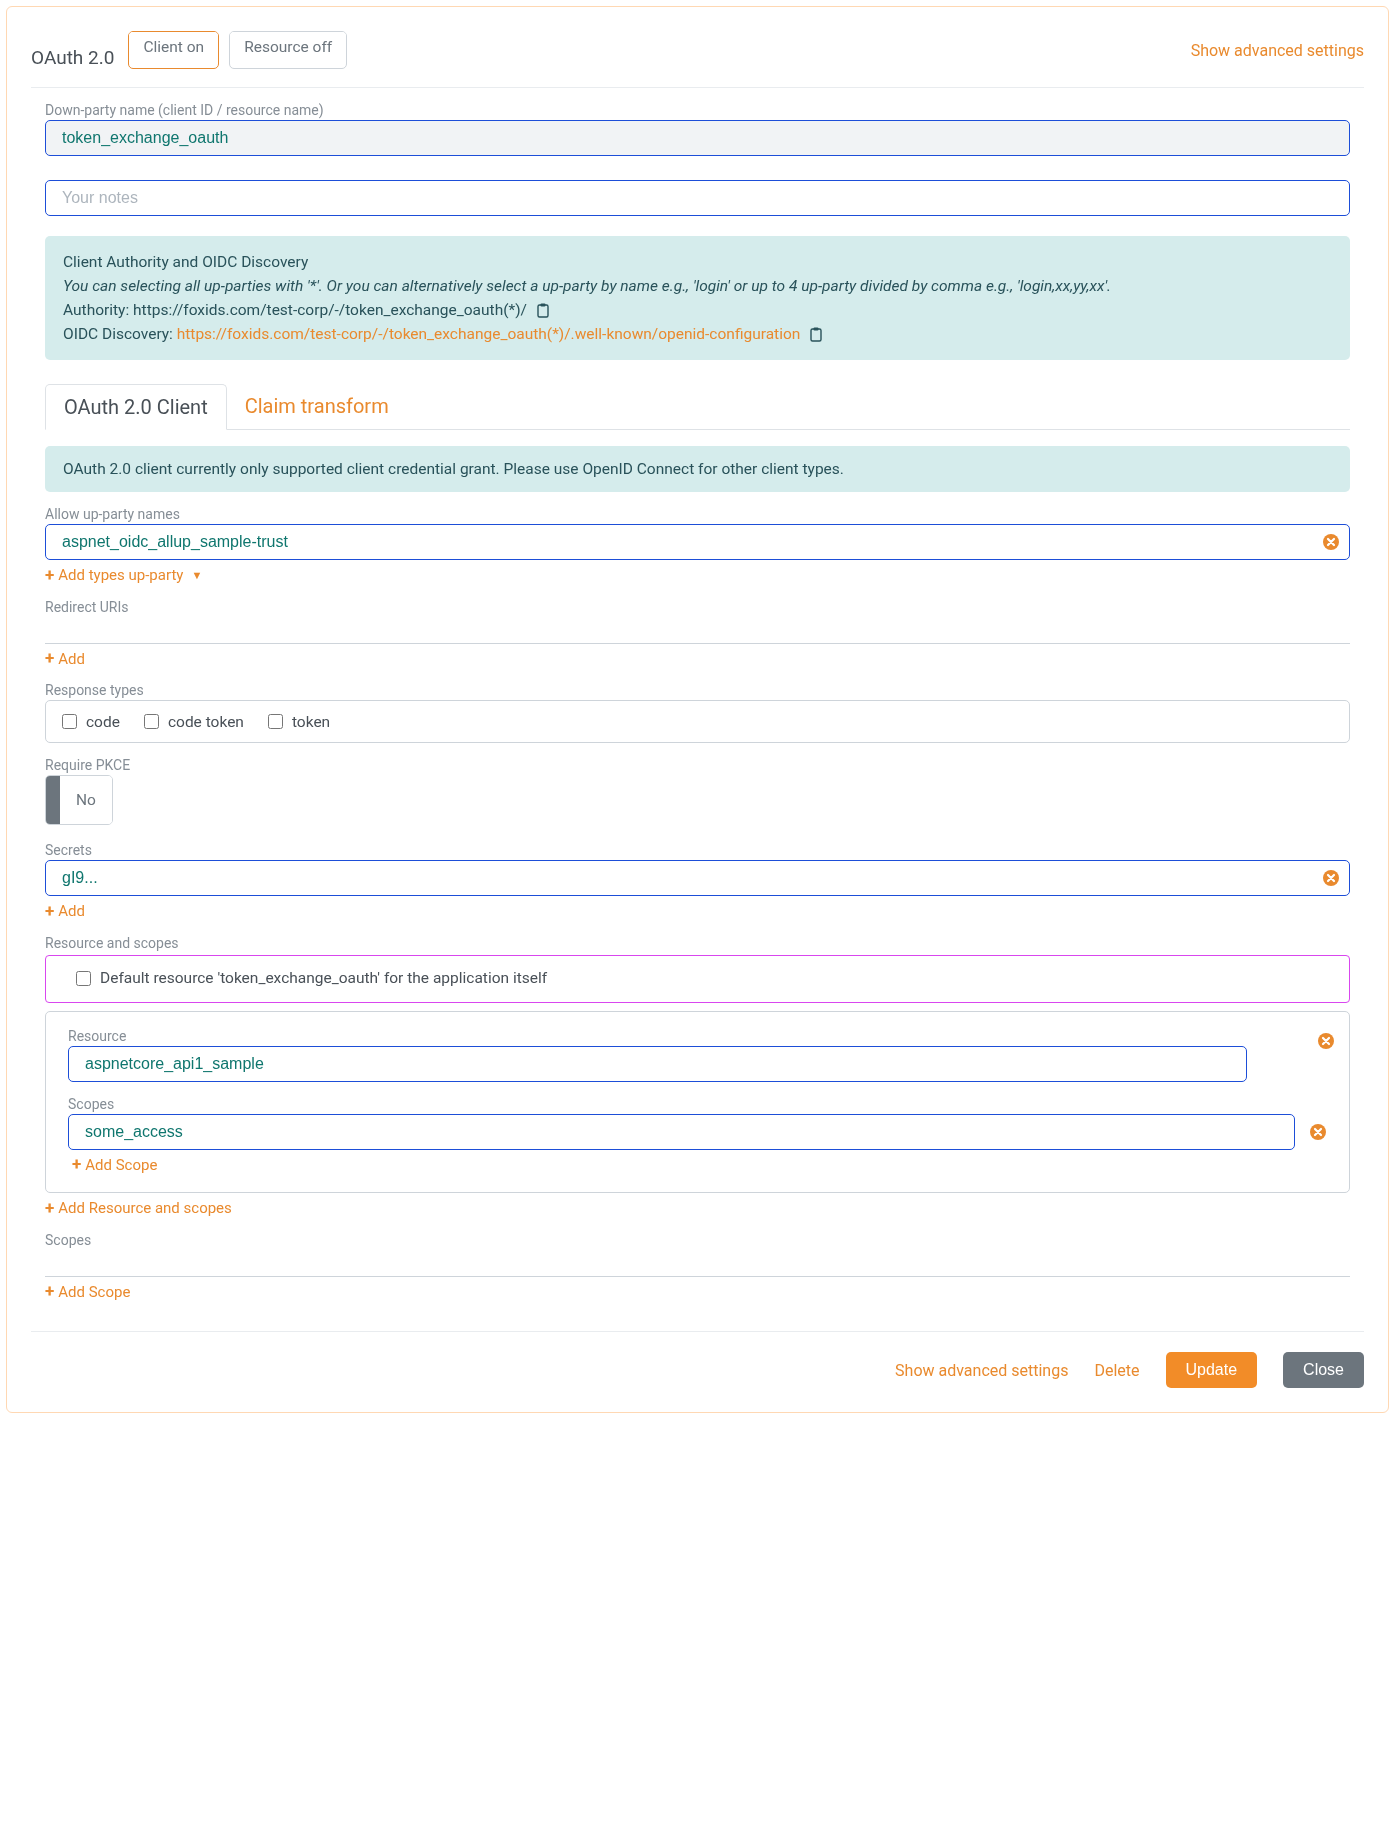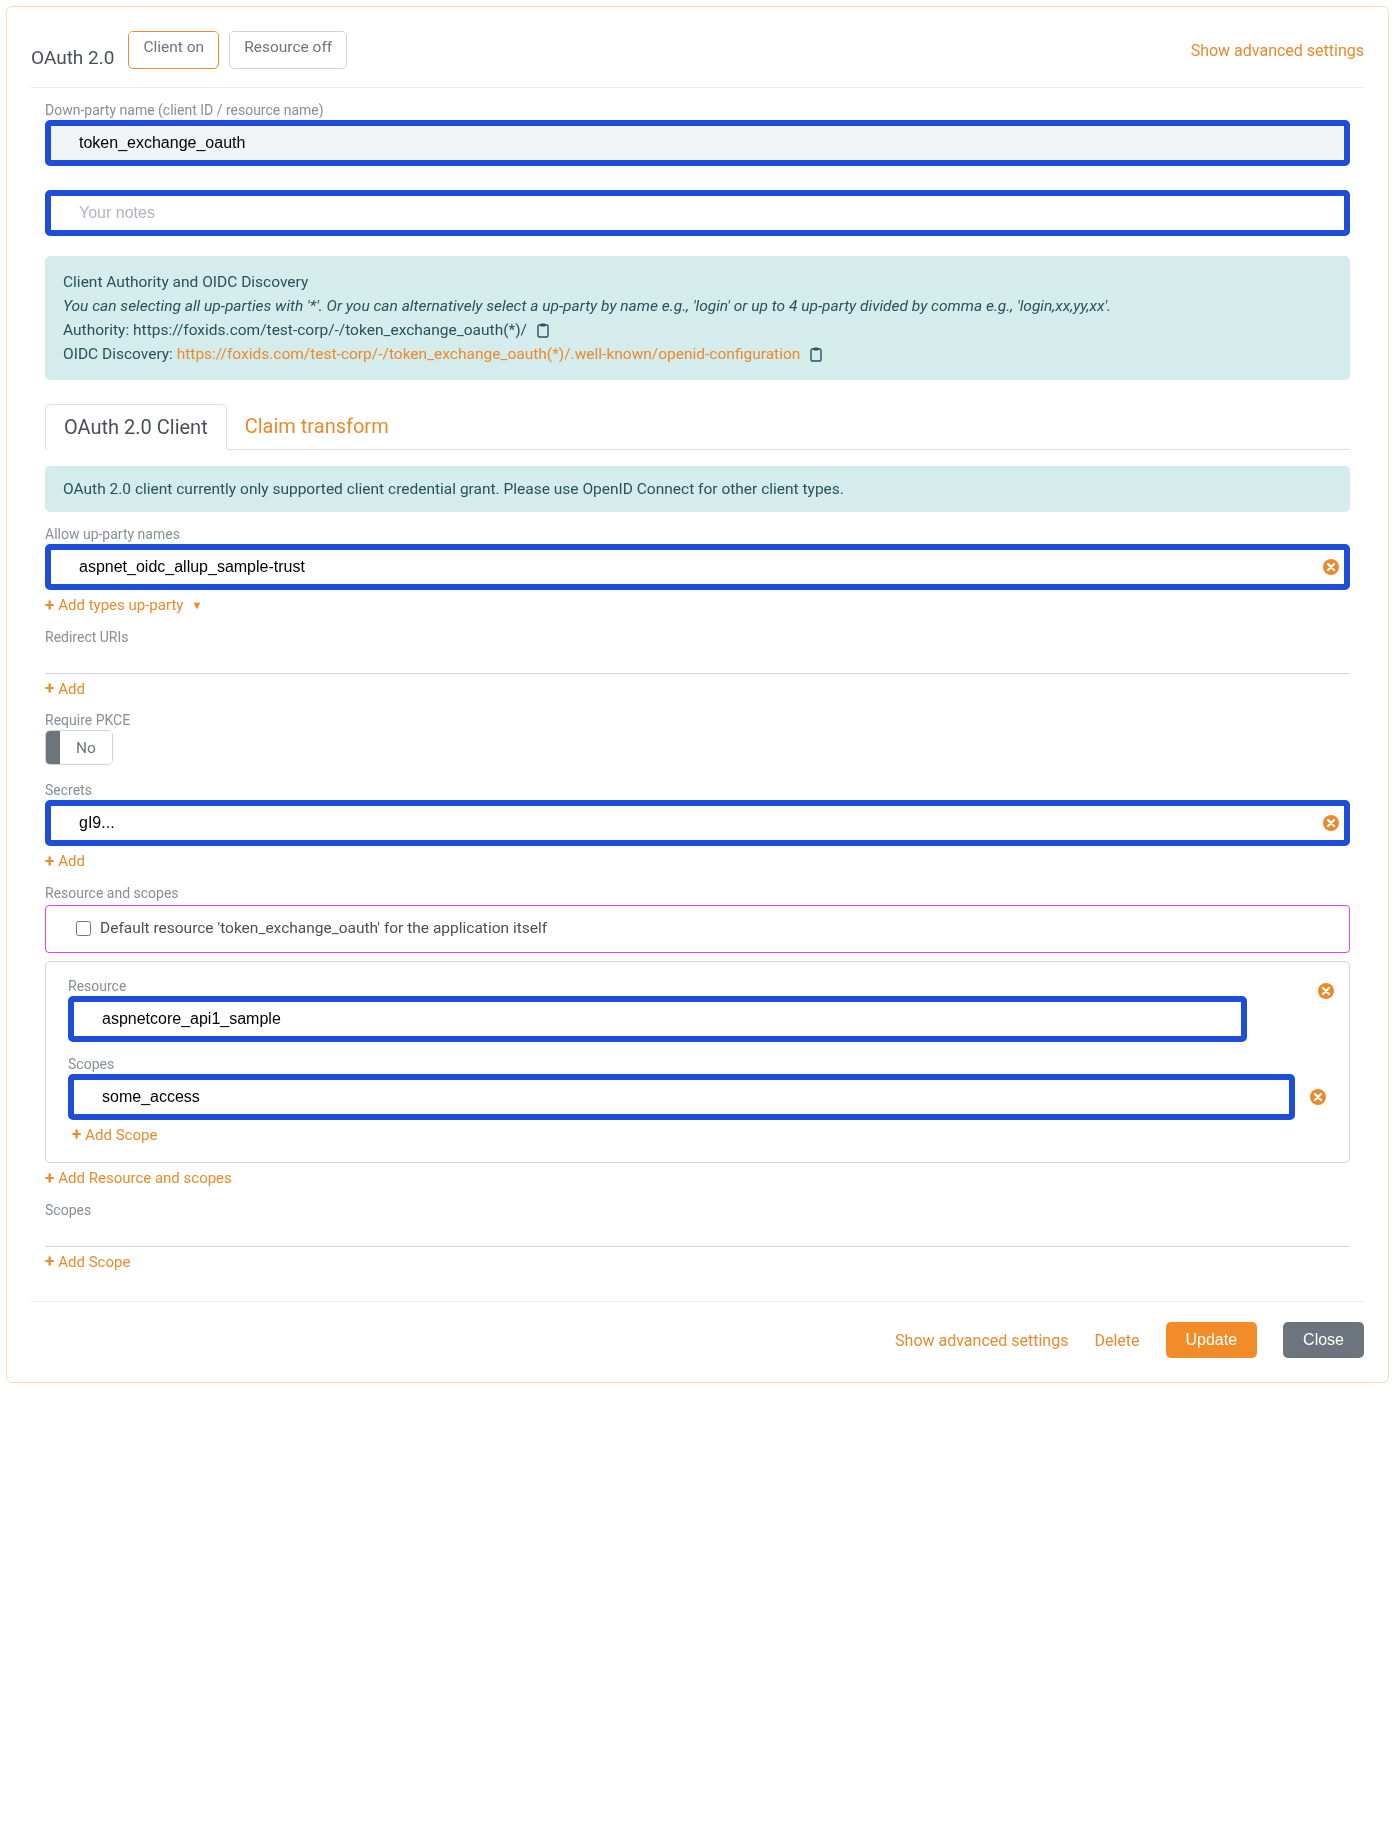--- a/index.html
+++ b/index.html
@@ -56,25 +56,25 @@
   }
   .form-block { margin: 12px 14px 0 14px; }
   .field-label {
     font-size: 14px;
     color: #868e96;
     margin-bottom: 2px;
     display: block;
   }
   .input {
     width: 100%;
-    border: 6px solid #1d4ed8;
-    border-radius: 5px;
-    padding: 8px 28px;
+    border: 1px solid #1d4ed8;
+    border-radius: 5px;
+    padding: 8px 16px;
     font-size: 16px;
-    color: #000000;
+    color: #0f766e;
     background: #fff;
   }
   .input.readonly { background: #f1f3f5; }
   .input::placeholder { color: #adb5bd; }
   .info-panel {
     background: #d5ecec;
     border-radius: 5px;
     padding: 14px 18px;
     margin: 20px 14px 0 14px;
     color: #29525a;
@@ -144,21 +144,21 @@
     gap: 20px;
     align-items: center;
   }
   .chk { display: inline-flex; align-items: center; gap: 6px; font-size: 15.5px; color: #495057; }
   .chk input { width: 15px; height: 15px; }
   .small-toggle {
     display: inline-flex;
     border: 1px solid #ced4da;
     border-radius: 5px;
     overflow: hidden;
-    height: 35px;
+    height: 50px;
     justify-content: center;
   }
   .small-toggle .toggle-handle { width: 14px; background: #6c757d; }
   .small-toggle .toggle-label { padding: 6px 16px; }
   .panel-box {
     border: 1px solid #d946ef;
     border-radius: 4px;
     padding: 12px 26px;
     margin-top: 4px;
   }
@@ -294,20 +294,37 @@
 
   <div class="section">
     <label class="field-label">Redirect URIs</label>
     <input class="thin-input-line" style="">
     <div class="add-link">
       <span class="plus">+</span>
       <span>Add</span>
     </div>
   </div>
 
+  <div class="section">
+    <label class="field-label">Response types</label>
+    <div class="response-row">
+      <label class="chk">
+          <input type="checkbox" style="">
+          <span>code</span>
+        </label>
+      <label class="chk">
+          <input type="checkbox" style="">
+          <span>code token</span>
+        </label>
+      <label class="chk">
+          <input type="checkbox" style="">
+          <span>token</span>
+        </label>
+    </div>
+  </div>
 
   <div class="section">
     <label class="field-label">Require PKCE</label>
     <div class="small-toggle">
       <span class="toggle-handle"></span>
       <span class="toggle-label">No</span>
     </div>
   </div>
 
   <div class="section">

